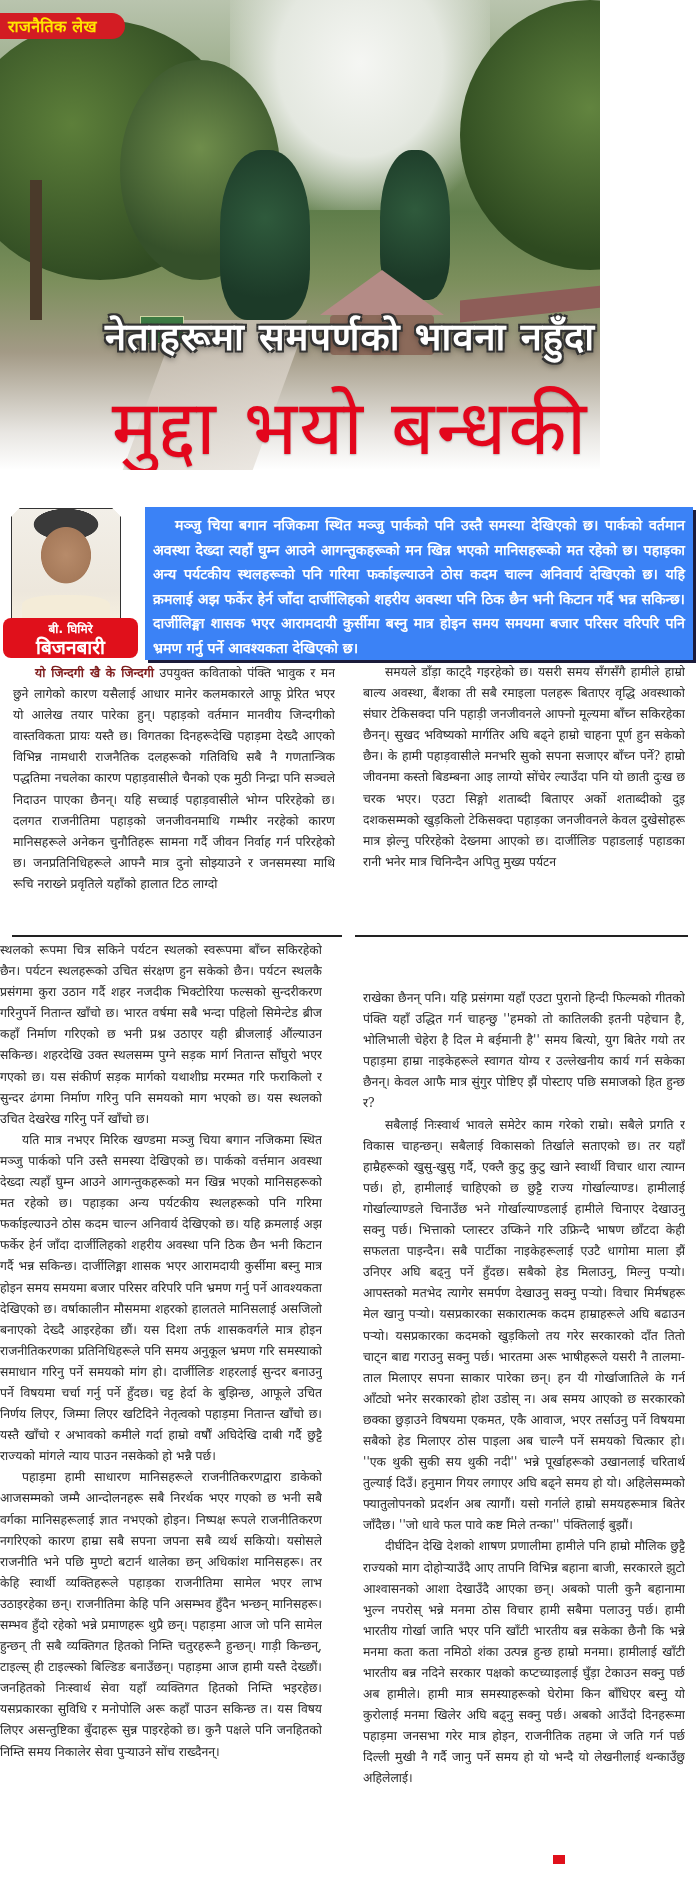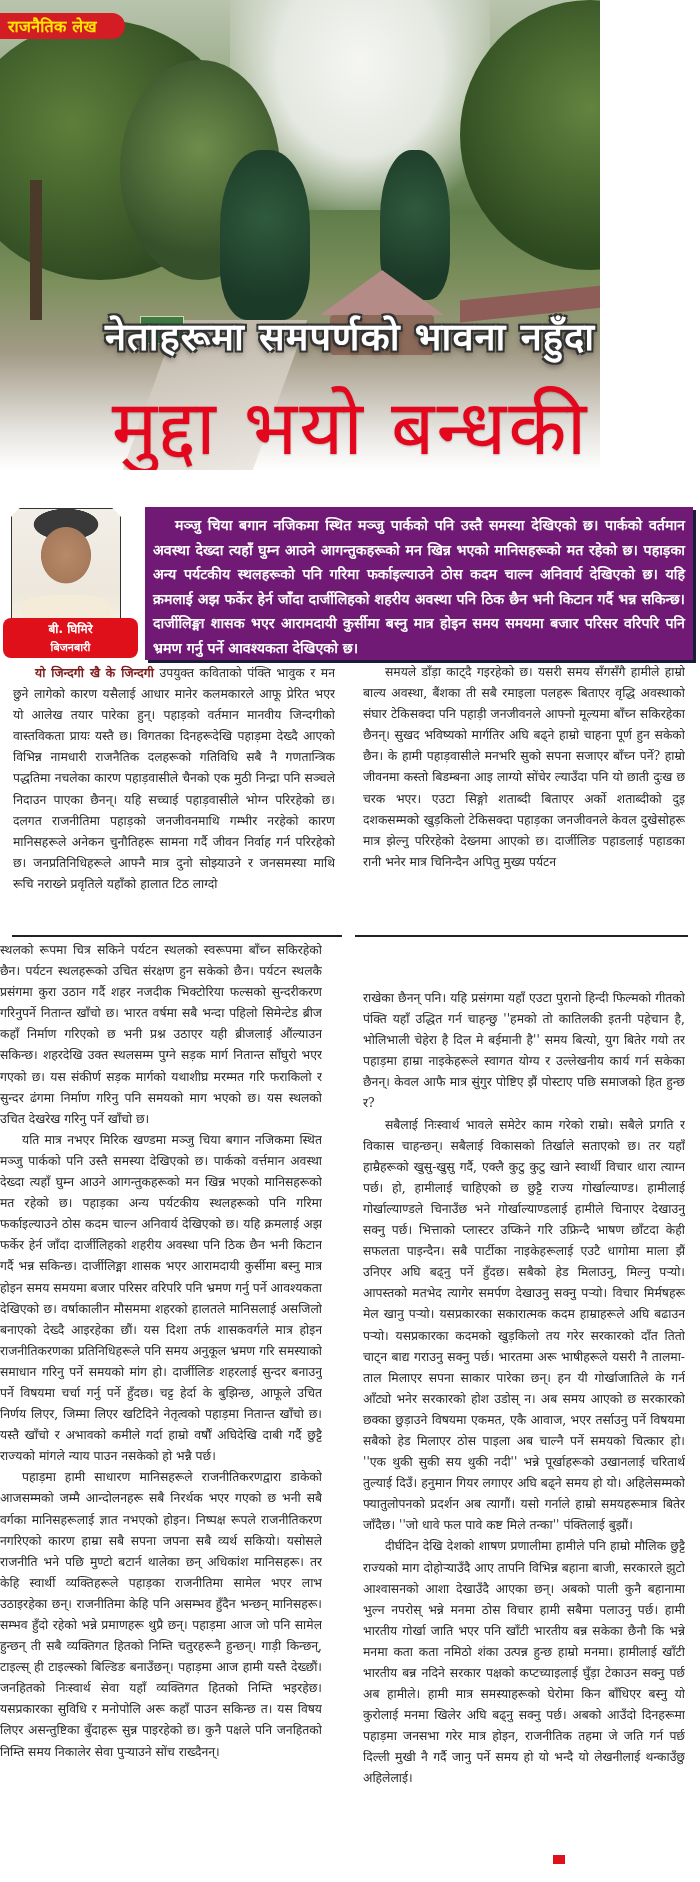--- a/index.html
+++ b/index.html
@@ -42,25 +42,25 @@
     .author-card { position: absolute; left: 11px; top: 508px; width: 108px; height: 110px;
       border: 1.5px solid #333; background: #ece8df; clip-path: polygon(8% 0, 92% 0, 100% 8%, 100% 100%, 0 100%, 0 8%); }
     .portrait { position: absolute; left: 0; top: 0; width: 100%; height: 100%;
       background: radial-gradient(ellipse 38% 42% at 50% 42%, #b78b6a 0%, #a67a5a 60%, rgba(166,122,90,0) 62%),
                   radial-gradient(ellipse 42% 20% at 50% 14%, #3a3a3a 0%, #3a3a3a 70%, rgba(58,58,58,0) 72%),
                   linear-gradient(180deg, #f2efe8 0%, #ede7dc 75%, #f5efdf 100%); }
     .portrait-shirt { position: absolute; left: 10px; bottom: 0; width: 88px; height: 24px; background: #f4ecd8; border-radius: 40% 40% 0 0; }
     .author-label { position: absolute; left: 3px; top: 618px; width: 135px; height: 40px;
       background: #e0101b; border-radius: 8px; text-align: center; color: #fff; font-weight: bold; }
     .author-label .name { font-size: 12px; line-height: 19px; padding-top: 2px; }
-    .author-label .place { font-size: 11px; line-height: 17px; }
+    .author-label .place { font-size: 19px; line-height: 17px; }
 
     
     .intro-box { position: absolute; left: 145px; top: 507px; width: 548px; height: 153px;
-      background: #701a75; box-shadow: 3px 3px 0 #1b1b3a; box-sizing: border-box; padding: 6px 8px 0 8px; }
+      background: #3b82f6; box-shadow: 3px 3px 0 #1b1b3a; box-sizing: border-box; padding: 6px 8px 0 8px; }
     .intro-box p { margin: 0; color: #ffffff; font-weight: bold; font-size: 14.2px; line-height: 24.6px;
       text-align: justify; text-indent: 22px; }
 
     
     .col { position: absolute; font-family: "DejaVu Serif", "Liberation Serif", serif; font-size: 12.3px; line-height: 21.1px;
       color: #2a2a2a; text-align: justify; }
     .col p { margin: 0; text-indent: 22px; }
     .col p.noindent { text-indent: 0; }
     .col .lead { font-weight: bold; color: #7f1d1d; }
     .c1 { left: 13px; top: 662px; width: 322px; height: 254px; overflow: hidden; }

